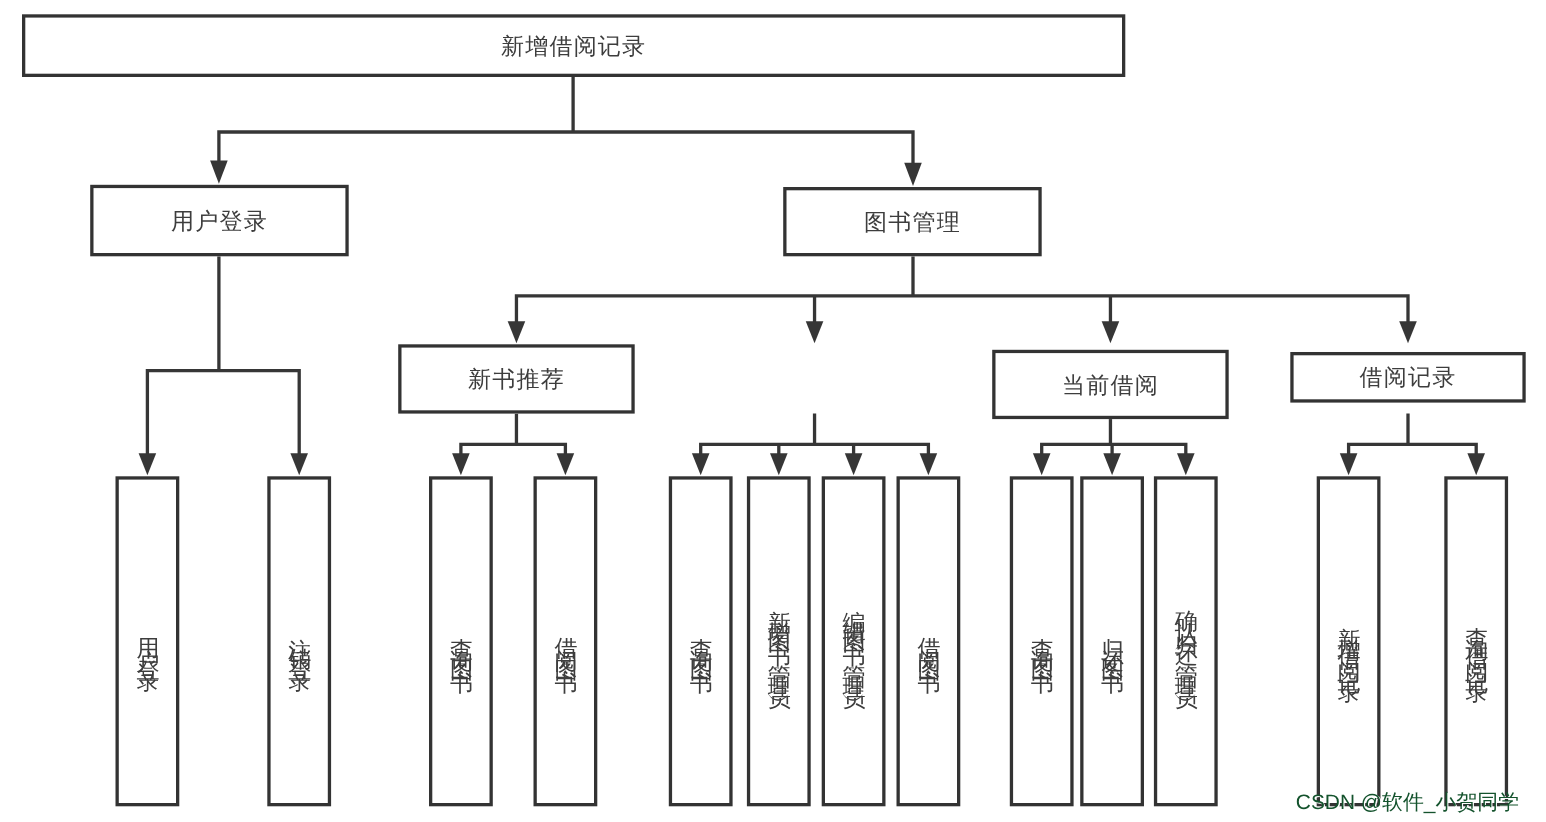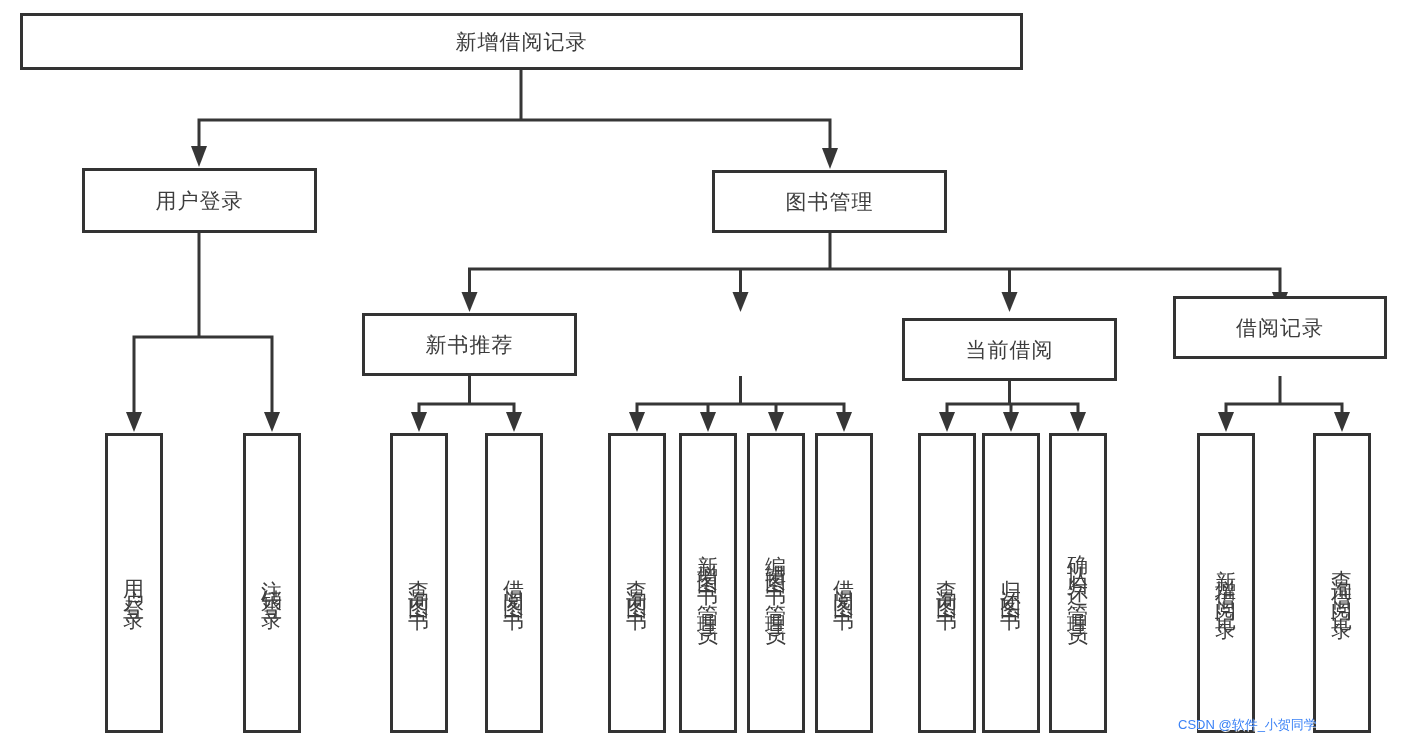--- a/index.html
+++ b/index.html
@@ -47,22 +47,22 @@
     writing-mode: vertical-rl;
     font-size: 21px;
     letter-spacing: 10px;
     line-height: 1;
     white-space: nowrap;
   }
   .watermark {
     position: absolute;
     left: 1178px;
     top: 716px;
-    font-size: 13px;
-    color: #3b82f6;
+    font-size: 19px;
+    color: #14532d;
     text-shadow: 1px 1px 0 #ffffff;
     white-space: nowrap;
     z-index: 5;
   }
 </style>
 </head>
 <body>
 
 <div class="canvas">
 
@@ -107,21 +107,21 @@
   <div class="node hnode" style="left:712px;top:170px;width:235px;height:63px">
     <span>图书管理</span>
   </div>
 
   <div class="node hnode" style="left:362px;top:313px;width:215px;height:63px">
     <span>新书推荐</span>
   </div>
   <div class="node hnode" style="left:902px;top:318px;width:215px;height:63px">
     <span>当前借阅</span>
   </div>
-  <div class="node hnode" style="left:1173px;top:296px;width:214px;height:63px">
+  <div class="node hnode" style="left:1173px;top:320px;width:214px;height:46px">
     <span>借阅记录</span>
   </div>
 
   <div class="node vnode" style="left:105px;top:433px;width:58px;height:300px">
     <span>用户登录</span>
   </div>
   <div class="node vnode" style="left:243px;top:433px;width:58px;height:300px">
     <span>注销登录</span>
   </div>
 

